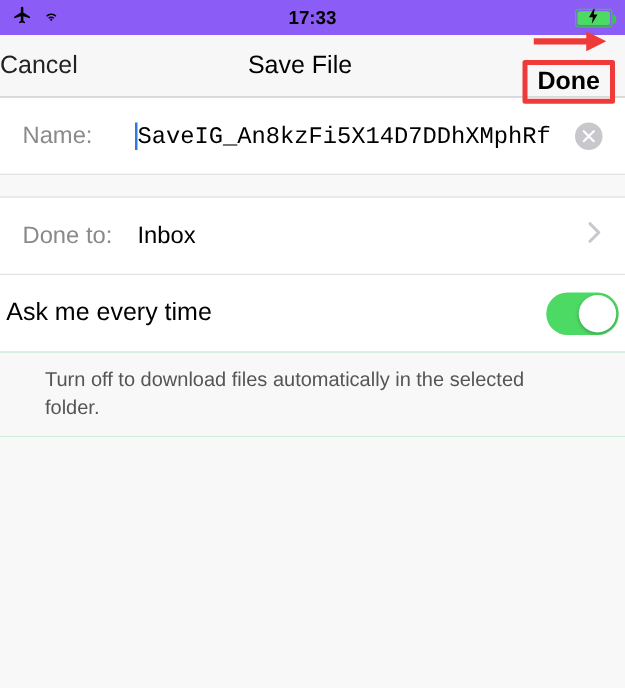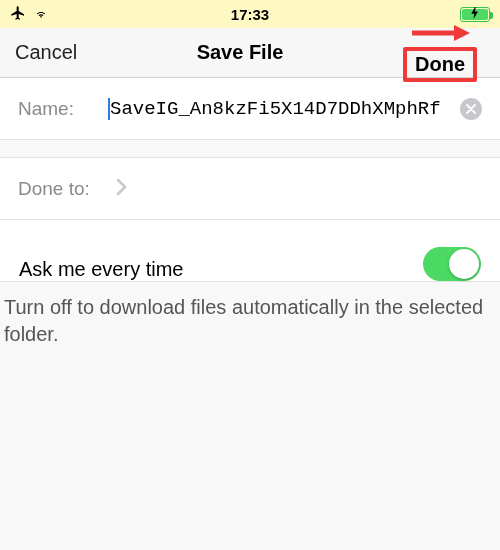--- a/index.html
+++ b/index.html
@@ -11,36 +11,36 @@
     color: #000;
     overflow: hidden;
   }
   .status-bar {
     height: 28px;
     display: flex;
     align-items: center;
     padding: 0 10px;
     font-size: 15px;
     font-weight: 600;
-    background: #fef9c3;
+    background: #8b5cf6;
   }
   .status-left { display: flex; align-items: center; gap: 6px; width: 80px;}
   .status-center { flex: 1; text-align: center; }
   .status-right { display: flex; justify-content: flex-end; width: 80px;}
   .nav-bar {
     height: 50px;
     display: flex;
     align-items: center;
-    padding: 0 15px;
+    padding: 0 0;
     background: #f7f7f7;
     border-bottom: 1px solid #d0d0d0;
     position: relative;
   }
   .nav-cancel { font-size: 20px; color: #222; min-width: 90px; }
-  .nav-title { font-size: 20px; font-weight: 700; color: #000; flex:1; text-align:center; margin-left:-20px;}
+  .nav-title { font-size: 20px; font-weight: 400; color: #000; flex:1; text-align:center; margin-left:-20px;}
   .nav-done-wrap { min-width: 90px; display:flex; justify-content:space-between; align-items:center; gap:0;flex-direction:column;}
   .nav-done {
     font-size: 20px;
     font-weight: 600;
     color: #000;
     padding: 6px 10px;
   }
   .highlight-box {
     border: 4px solid #ef3a3a;
     border-radius: 2px;
@@ -79,22 +79,22 @@
     border-radius: 50%;
     background: #c7c7cc;
     display: flex; align-items:center; justify-content:center;
     margin-left: 6px;
   }
   .clear-btn svg { width: 10px; height: 10px; }
   .spacer { height: 18px; background: #f8f8f8; border-bottom: 1px solid #e3e3e3;}
   .chevron { color: #c7c7cc; margin-left: 8px; }
   .toggle-row {
     display: flex;
-    align-items: flex-end;
-    padding: 0 19px;
+    align-items: center;
+    padding: 0 5px;
     min-height: 62px;
     border-bottom: 1px solid #e3e3e3;
     background: #fff;
     font-size: 20px;
     color: #000;
   }
   .toggle-row .label { flex: 1; }
   .switch {
     width: 58px; height: 34px;
     background: #4cd964;
@@ -103,22 +103,22 @@
   }
   .switch-knob {
     position: absolute;
     right: 2px; top: 2px;
     width: 30px; height: 30px;
     border-radius: 50%;
     background: #fff;
     box-shadow: 0 1px 3px rgba(0,0,0,0.3);
   }
   .footer-text {
-    padding: 12px 4px;
-    font-size: 20px;
+    padding: 12px 36px;
+    font-size: 16px;
     color: #555;
     background: #f8f8f8;
     line-height: 1.35;
   }
   .battery {
     position: relative;
     width: 30px; height: 15px;
     border: 1.5px solid #3bc24a;
     border-radius: 3px;
     display: flex; align-items:center; justify-content:center;
@@ -185,20 +185,21 @@
       <svg viewBox="0 0 10 10">
           <path d="M1 1l8 8M9 1l-8 8" stroke="#fff" stroke-width="1.8" stroke-linecap="round"></path>
         </svg>
     </div>
   </div>
 
   <div class="spacer"></div>
 
   <div class="row">
     <div class="row-label">Done to:</div>
+    <div class="row-value">Inbox</div>
     <span class="chevron">
       <svg width="12" height="18" viewBox="0 0 12 18" fill="none">
           <path d="M2 2l7 7-7 7" stroke="#c7c7cc" stroke-width="2.5" stroke-linecap="round" stroke-linejoin="round"></path>
         </svg>
     </span>
   </div>
 
   <div class="toggle-row">
     <div class="label">Ask me every time</div>
     <div class="switch">

